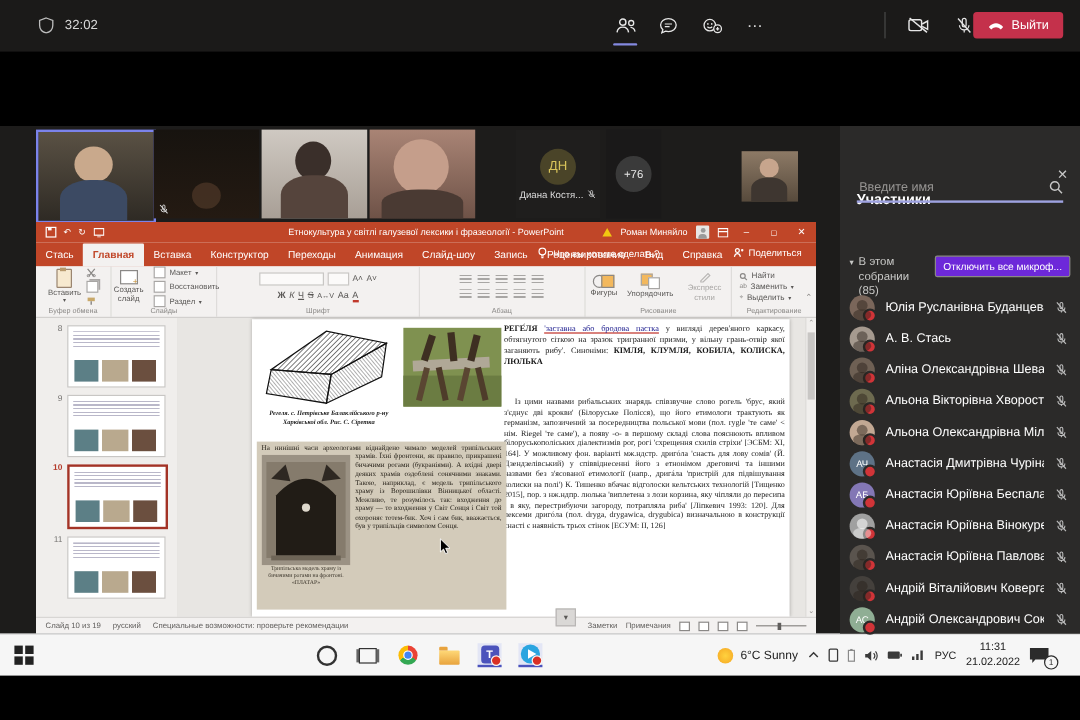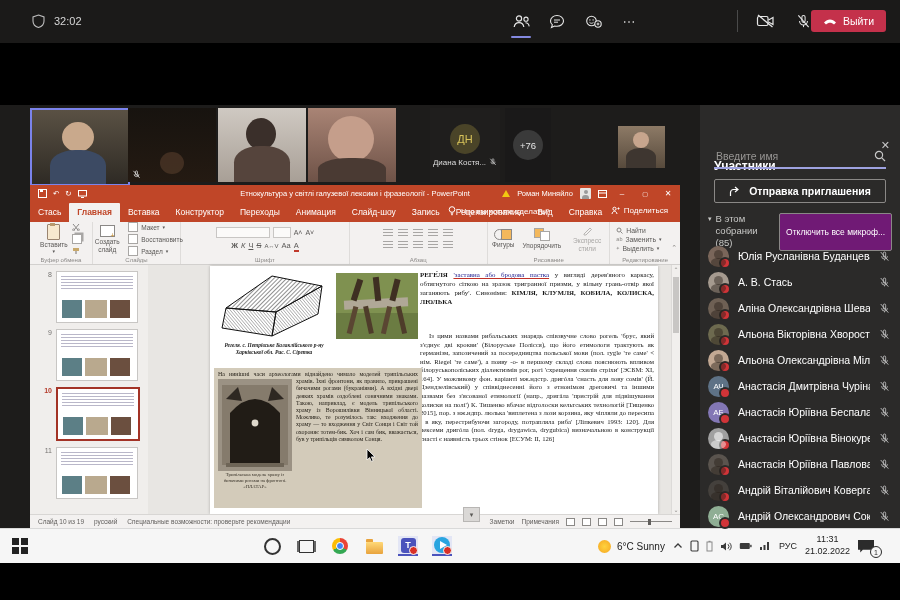--- a/index.html
+++ b/index.html
@@ -47,21 +47,21 @@
   #p-search{position:absolute;left:14px;right:14px;top:40px;height:22px;border-bottom:2px solid #9ea2e0;
      display:flex;align-items:center;}
   #p-search input{flex:1;background:transparent;border:none;outline:none;color:#ddd;font-size:10.5px;
      font-family:"Liberation Sans",sans-serif;}
   #p-search input::placeholder{color:#979593;}
   #invite-btn{position:absolute;left:14px;right:14px;top:74px;height:22px;border:1px solid #8a8886;border-radius:2px;
      display:flex;align-items:center;justify-content:center;gap:7px;color:#fff;font-size:10.5px;font-weight:bold;background:#2b2a29;}
   #section-row{position:absolute;left:8px;right:8px;top:108px;display:flex;align-items:flex-start;gap:4px;}
   #section-label{color:#c8c8c6;font-size:9.5px;width:74px;line-height:1.25;}
   #muteall-btn{margin-left:auto;border:1px solid #8a8886;border-radius:2px;color:#fff;font-size:8.5px;
-     padding:13px 6px;white-space:nowrap;background:#701a75;text-align:center;}
+     padding:3px 6px;white-space:nowrap;background:#6d28d9;text-align:center;}
   #plist{position:absolute;left:8px;right:4px;top:138px;}
   .p-row{display:flex;align-items:center;gap:9px;height:26px;}
   .p-avatar{position:relative;width:21px;height:21px;border-radius:50%;flex:none;overflow:visible;}
   .p-init{position:absolute;inset:0;display:flex;align-items:center;justify-content:center;
      color:#fff;font-size:8px;}
   .kind-photo .p-avatar::before,.kind-person .p-avatar::before{content:"";position:absolute;left:6px;top:4px;width:9px;height:9px;border-radius:50%;background:rgba(255,255,255,.55);}
   .kind-photo .p-avatar::after,.kind-person .p-avatar::after{content:"";position:absolute;left:3px;top:12px;width:15px;height:9px;border-radius:45% 45% 50% 50%;background:rgba(255,255,255,.45);}
   .kind-photo .p-avatar::before,.kind-photo .p-avatar::after{background:rgba(40,30,25,.45);}
   .p-dot{position:absolute;right:-2px;bottom:-2px;width:8px;height:8px;border-radius:50%;
      background:#d13438;border:2px solid #2b2a29;}
@@ -705,28 +705,20 @@
       <span id="panel-title">Участники</span>
       <span id="panel-close">✕</span>
     </div>
     <div id="p-search">
       <input placeholder="Введите имя" style="">
       <svg width="12" height="12" viewBox="0 0 12 12">
           <circle cx="5" cy="5" r="3.6" fill="none" stroke="#c8c8c8" stroke-width="1.2"></circle>
           <path d="M7.8 7.8 11 11" stroke="#c8c8c8" stroke-width="1.2"></path>
         </svg>
     </div>
-    <div id="invite-btn">
-      <svg width="13" height="11" viewBox="0 0 13 11">
-          <path d="M1.5 10V6.5a3 3 0 0 1 3-3h4" fill="none" stroke="#fff" stroke-width="1.2"></path>
-          <path d="M6 1l3 2.5L6 6" fill="none" stroke="#fff" stroke-width="1.2"></path>
-          <path d="M10.5 4h2" stroke="#fff" stroke-width="0"></path>
-        </svg>
-      <span>Отправка приглашения</span>
-    </div>
     <div id="section-row">
       <span style="color:#c8c8c6;font-size:7px;margin-top:2px;">▾</span>
       <span id="section-label">В этом собрании (85)</span>
       <span id="muteall-btn">Отключить все микроф...</span>
     </div>
     <div id="plist">
 
         <div class="p-row kind-photo">
           <span class="p-avatar" style="background: rgb(122, 102, 90);">
 

